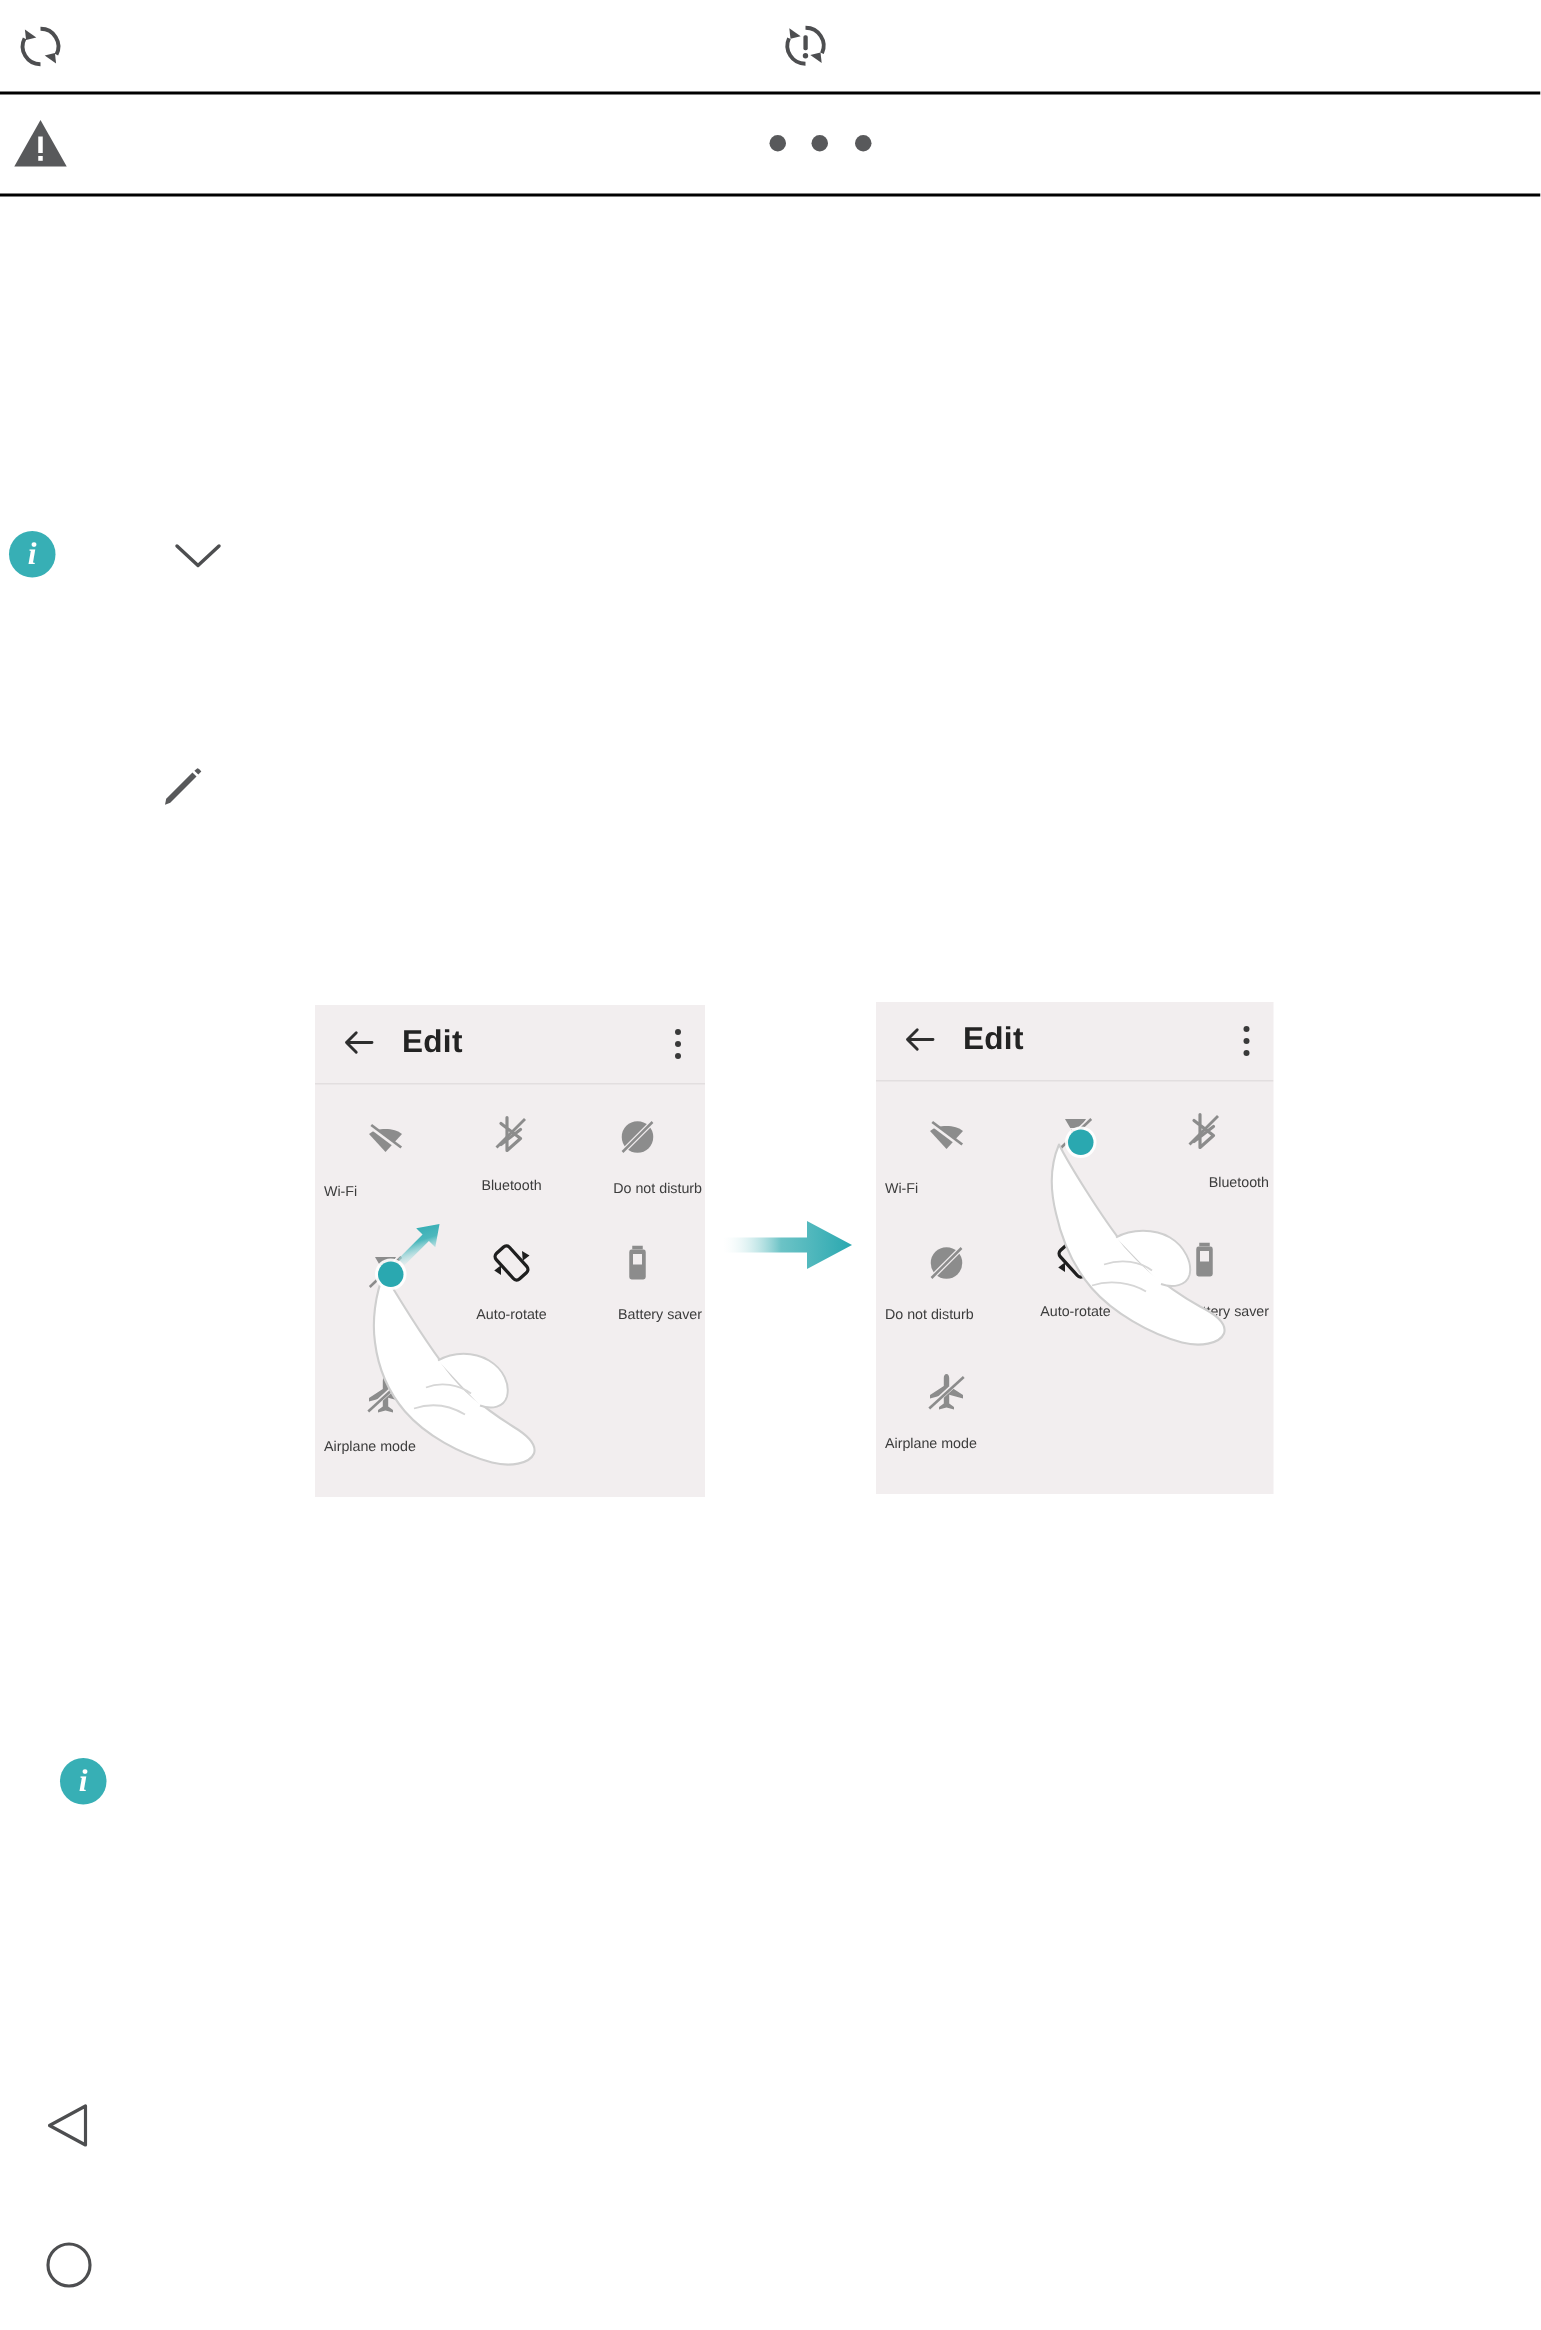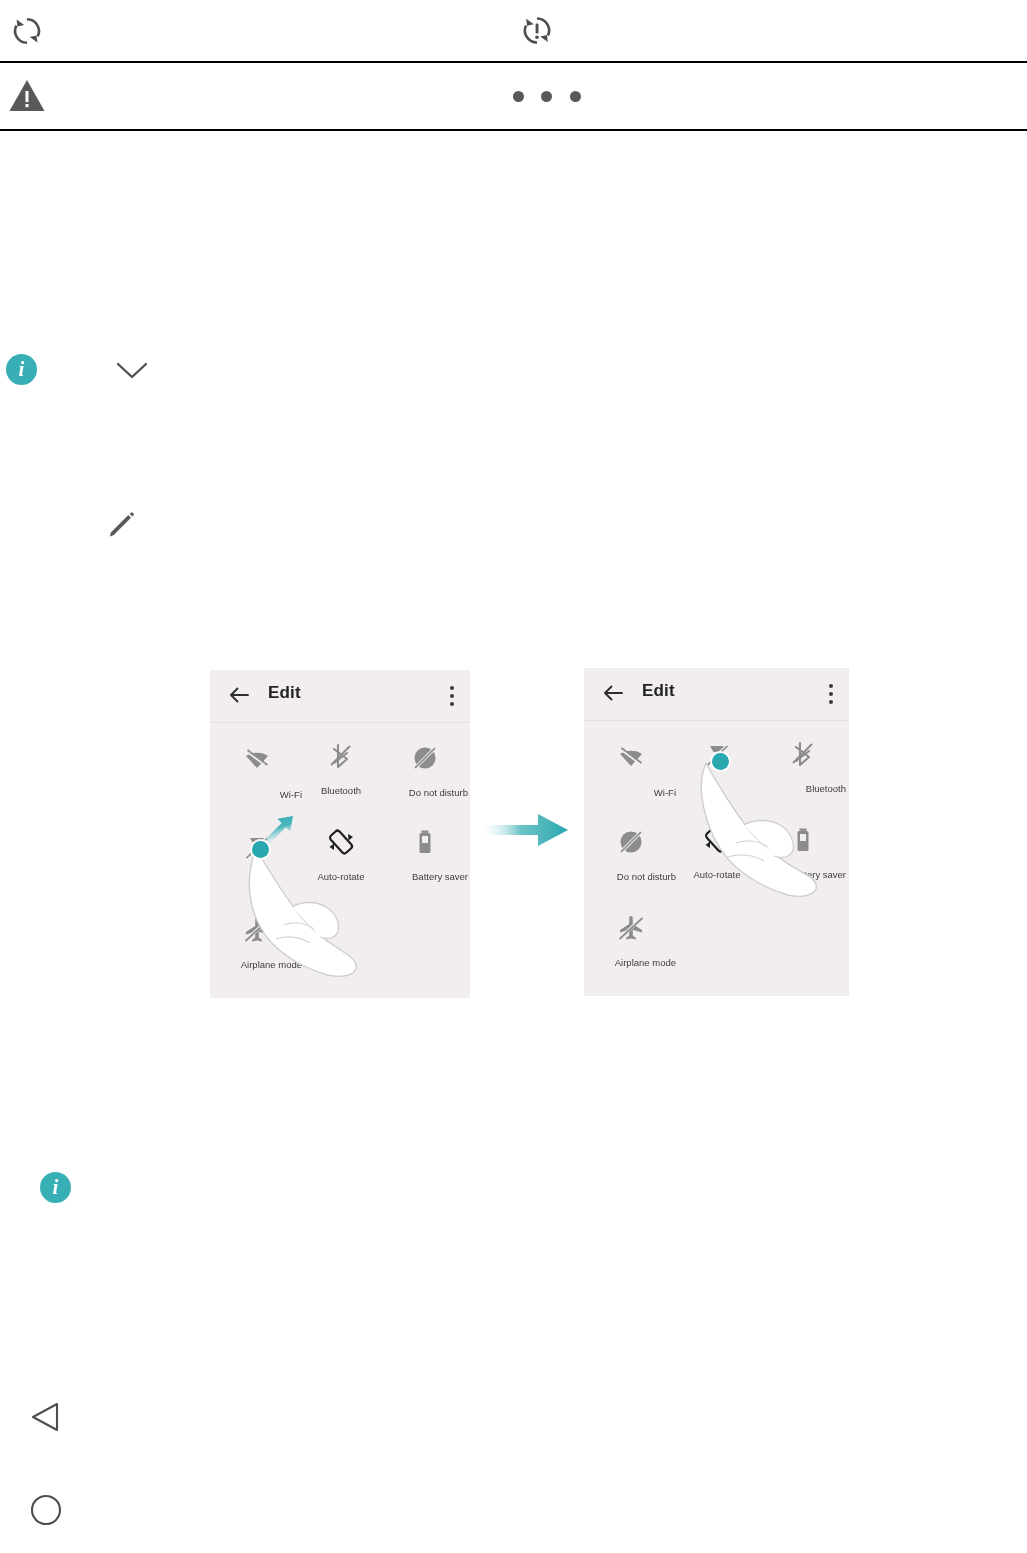--- a/index.html
+++ b/index.html
@@ -83,21 +83,21 @@
   }
   .panel-back-arrow {
     position: absolute;
     left: 18px;
     top: 16px;
   }
   .panel-title {
     position: absolute;
     left: 58px;
     top: 13px;
-    font-size: 17px;
+    font-size: 21px;
     font-weight: bold;
     color: #232323;
     letter-spacing: 0.2px;
   }
   .panel-kebab {
     position: absolute;
     right: 16px;
     top: 16px;
     width: 4px;
   }
@@ -128,21 +128,21 @@
   }
   .tile-label {
     position: absolute;
     top: 44px;
     width: 100%;
     text-align: center;
     font-size: 9.5px;
     color: #3c3c3c;
     white-space: nowrap;
   }
-  .tile-label.shift-left  { text-align: right;  padding-left: 2px; }
+  .tile-label.shift-left  { text-align: left;  padding-left: 2px; }
   .tile-label.shift-right { text-align: right; padding-right: 0px; }
 
   
   .hand {
     position: absolute;
     pointer-events: none;
   }
   .touch-dot {
     position: absolute;
     width: 17px; height: 17px;

